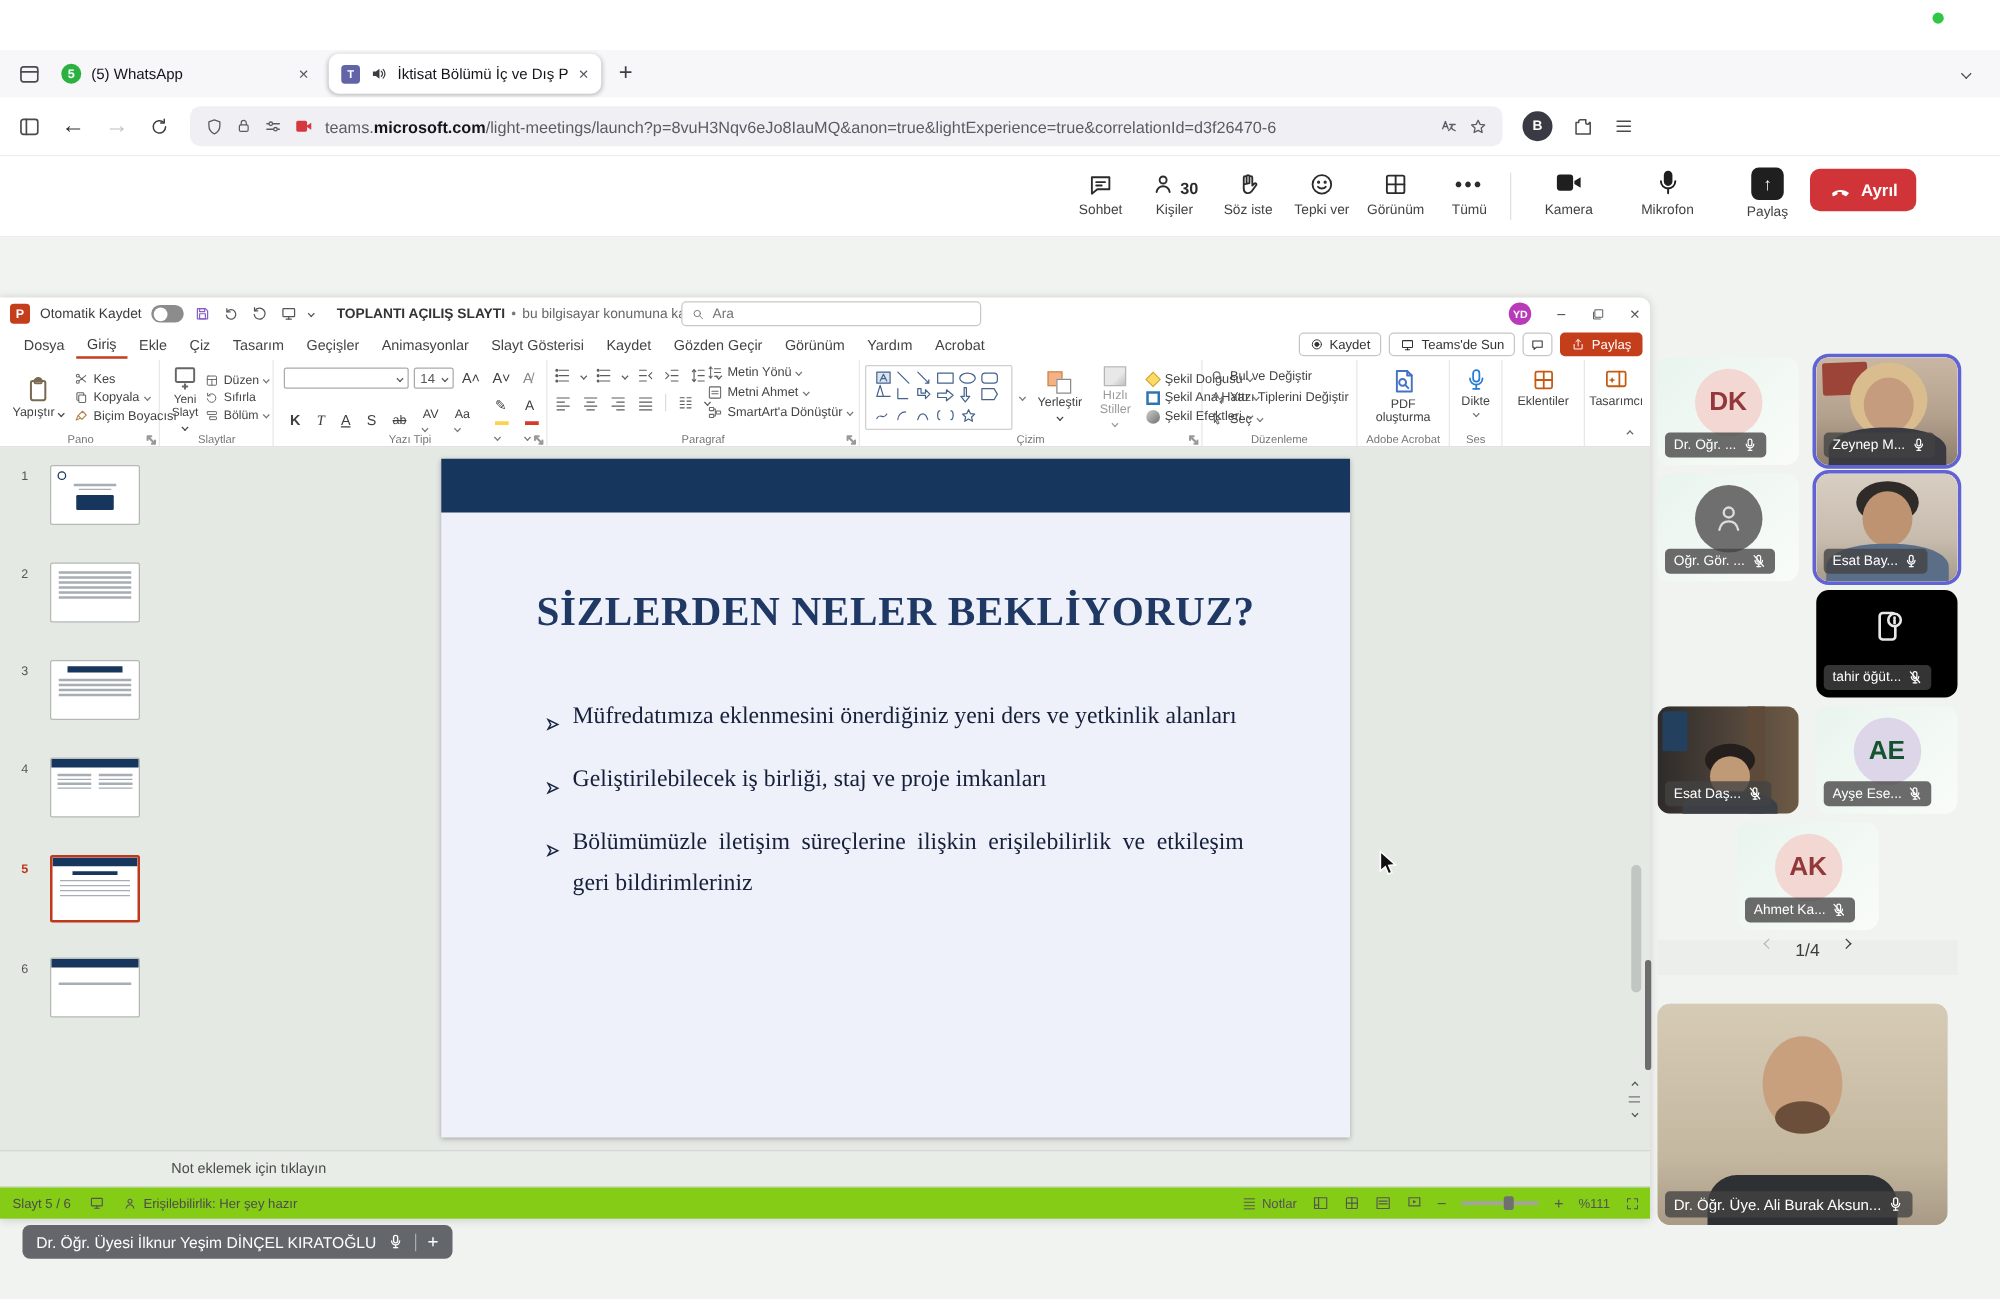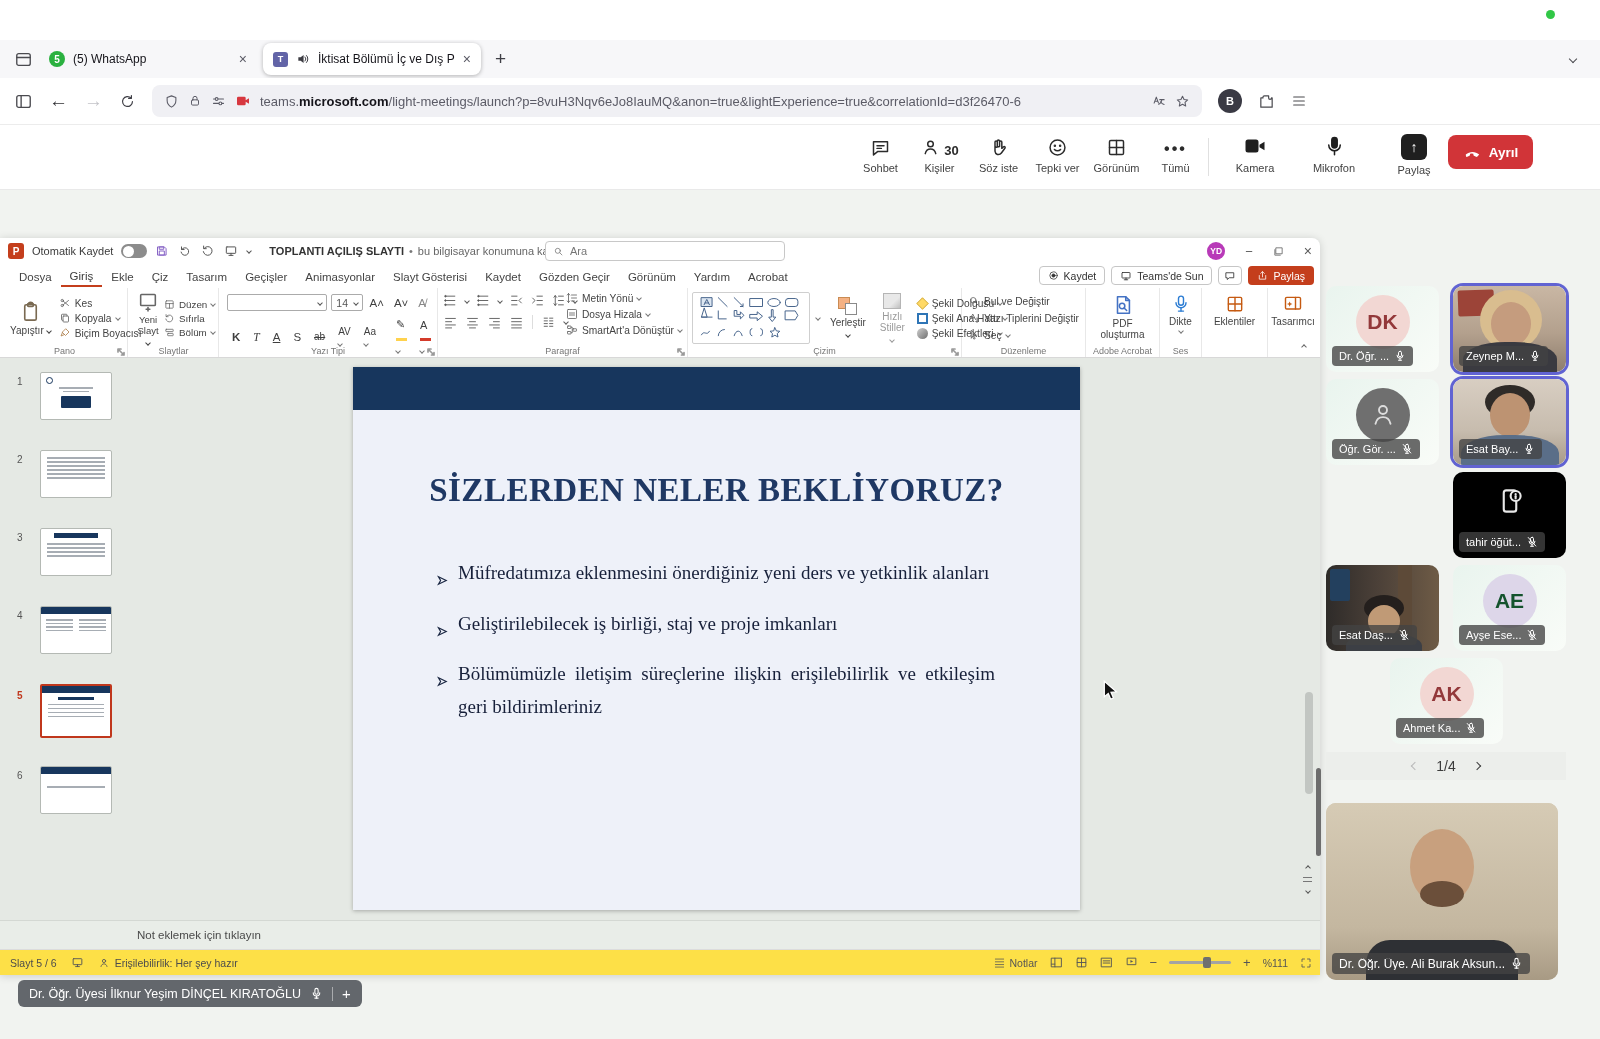--- a/index.html
+++ b/index.html
@@ -81,35 +81,35 @@
   .navybar{position:absolute;left:0;top:0;width:727px;height:43px;background:#17365d}
   .stitle{position:absolute;left:0;top:105px;width:727px;text-align:center;font-family:"Liberation Serif",serif;font-weight:bold;font-size:33px;color:#1f3864;letter-spacing:.5px}
   .bullets{position:absolute;left:84px;top:190px;width:558px;font-family:"Liberation Serif",serif;font-size:19px;color:#17203a}
   .bullets .bi{display:flex;gap:10px;margin-bottom:11px;line-height:1.72}
   .bullets .bm{flex:none;padding-top:7px}
   .bullets .bt{flex:1;text-align:justify}
   .vscroll{position:absolute;left:1305px;top:6px;width:8px;height:550px}
   .vthumb{position:absolute;left:0;top:328px;width:8px;height:102px;border-radius:4px;background:#c2c6c2}
   .slidenav{position:absolute;left:1303px;top:508px;display:flex;flex-direction:column;gap:7px;color:#5f5f5f;align-items:center}
   .notesbar{left:0;top:682px;width:1320px;height:29px;background:#e9ede8;border-top:1px solid #d4d8d3;color:#4a4a4a;font-size:11.5px;display:flex;align-items:center;padding-left:137px}
-  .statusbar{left:0;top:711px;width:1320px;height:26px;background:#fde047;border-top:1px solid #dcdcdc;display:flex;align-items:center;padding:0 10px;gap:14px;font-size:10.5px;color:#4c4c4c}
+  .statusbar{left:0;top:711px;width:1320px;height:26px;background:#84cc16;border-top:1px solid #dcdcdc;display:flex;align-items:center;padding:0 10px;gap:14px;font-size:10.5px;color:#4c4c4c}
   .sb-right{position:absolute;right:8px;top:0;height:25px;display:flex;align-items:center;gap:12px;color:#555}
   .ztrack{width:62px;height:3px;background:#a3a3a3;border-radius:2px;position:relative}
   .zknob{position:absolute;left:34px;top:-4px;width:8px;height:11px;background:#6f6f6f;border-radius:2px}
   
   .panel{left:1326px;top:96px;width:240px;height:690px}
   .tile{position:absolute;width:113px;height:86px;border-radius:10px;background:linear-gradient(135deg,#e9f4ee,#f9fcf8);overflow:hidden}
   .tile.active{box-shadow:0 0 0 3px #6163d2}
   .avatar{position:absolute;left:50%;top:9px;transform:translateX(-50%);width:54px;height:54px;border-radius:50%;display:flex;align-items:center;justify-content:center;font-weight:bold;font-size:21px}
   .av-pink{background:#f2d7d3;color:#93383a}
   .av-lav{background:#ddd6e9;color:#14532d}
   .av-sil{background:#6f6f6f;color:#dcdcdc}
   .chip{position:absolute;left:6px;bottom:6px;display:flex;align-items:center;gap:5px;background:rgba(66,66,66,.78);color:#fff;font-size:11px;line-height:1;padding:4px 7px;border-radius:4px;max-width:calc(100% - 12px)}
   .chip span{white-space:nowrap;overflow:hidden;text-overflow:ellipsis}
-  .pagband{position:absolute;left:0;top:466px;width:240px;height:28px;background:#eceeeb;display:flex;align-items:center;justify-content:center;gap:18px;color:#3c3c3c;font-size:14px}
+  .pagband{position:absolute;left:0;top:466px;width:240px;height:28px;background:#eceeeb;display:flex;align-items:flex-start;justify-content:center;gap:18px;color:#3c3c3c;font-size:14px}
   .spot{position:absolute;left:0;top:517px;width:232px;height:177px;border-radius:10px;overflow:hidden;background:#cfc4ae}
   .pp-scroll{left:1316px;top:578px;width:5px;height:88px;border-radius:3px;background:#6d6d6d}
   
   .vshape{position:absolute;border-radius:50%}
   
   .presbar{left:18px;top:790px;height:27px;background:rgba(93,97,102,.96);border-radius:6px;display:flex;align-items:center;gap:9px;padding:0 11px;color:#fff;font-size:12.5px;white-space:nowrap}
   .pdiv{width:1px;height:14px;background:rgba(255,255,255,.45)}
   .cursor{left:1103px;top:490px}
 </style>
 </head>
@@ -744,21 +744,21 @@
               <svg class="icn" width="12" height="12" viewBox="0 0 24 24" style="color:#666">
                 <use href="#g-tdir"></use>
               </svg>
               <span>Metin Yönü</span>
               <span class="chev c4" style="color:#777"></span>
             </div>
           <div class="ritem">
               <svg class="icn" width="12" height="12" viewBox="0 0 24 24" style="color:#666">
                 <use href="#g-talign"></use>
               </svg>
-              <span>Dosya Hizala</span>
+              <span>Metni Ahmet</span>
               <span class="chev c4" style="color:#777"></span>
             </div>
           <div class="ritem">
               <svg class="icn" width="12" height="12" viewBox="0 0 24 24" style="color:#666">
                 <use href="#g-smart"></use>
               </svg>
               <span>SmartArt'a Dönüştür</span>
               <span class="chev c4" style="color:#777"></span>
             </div>
         </div>

